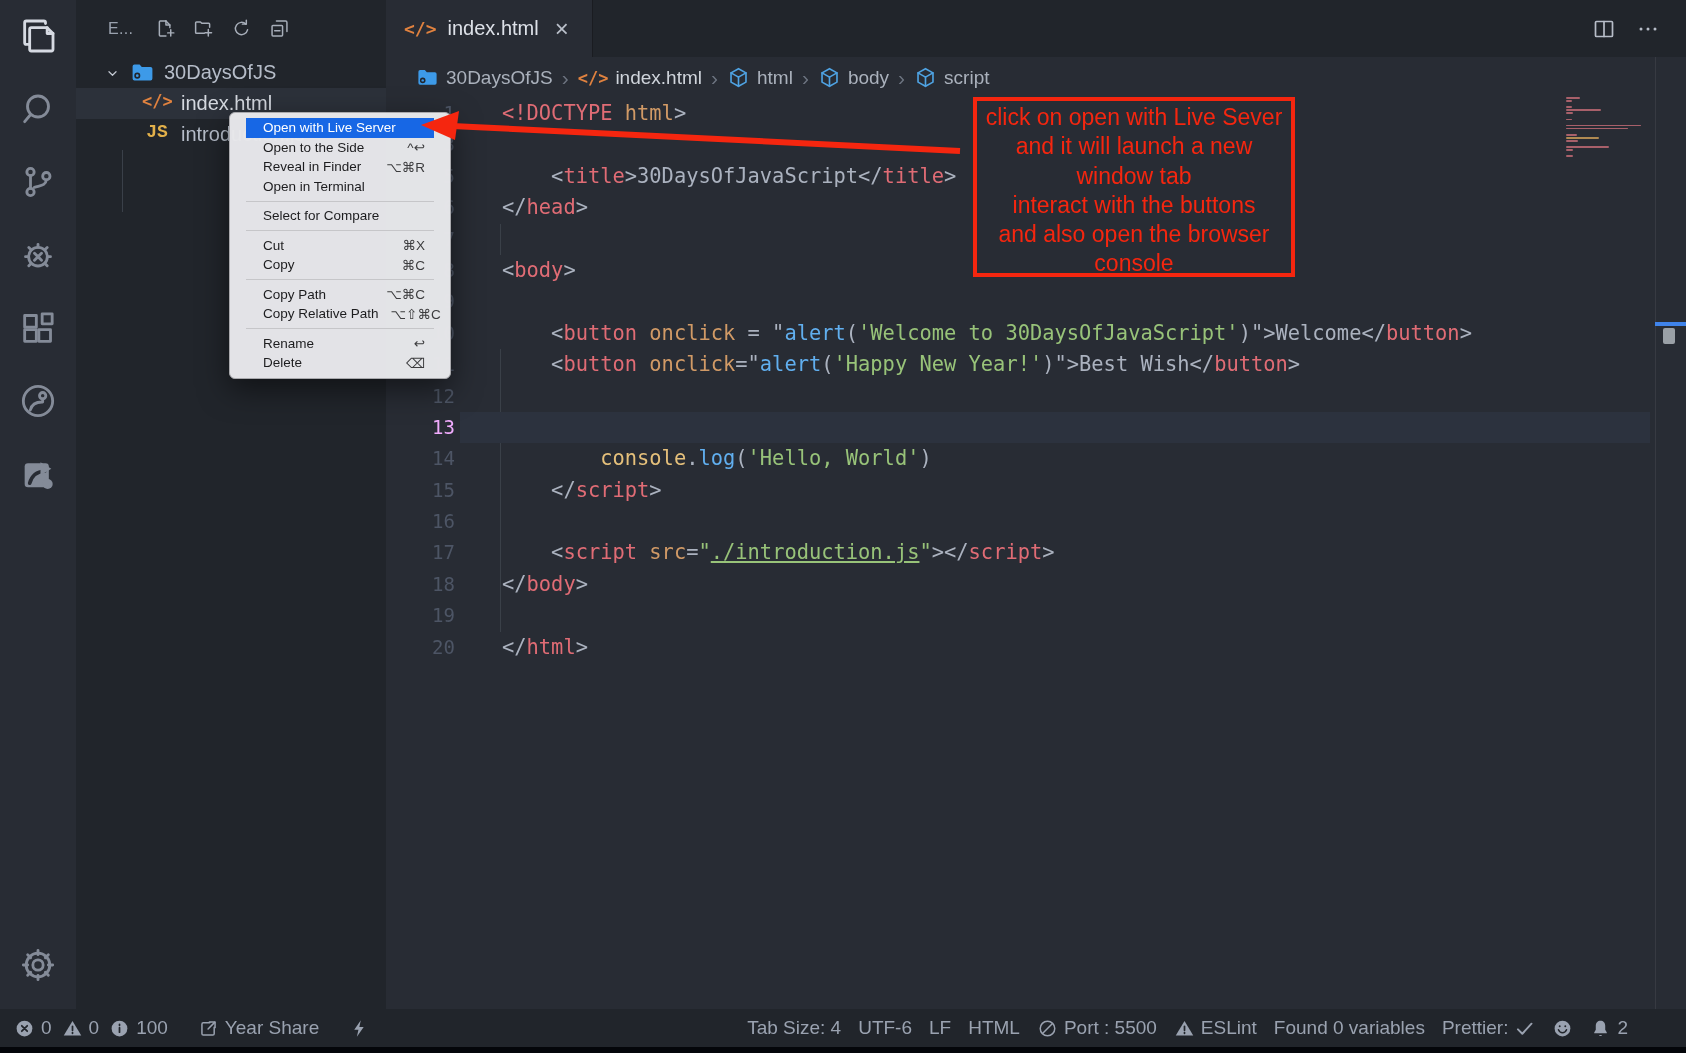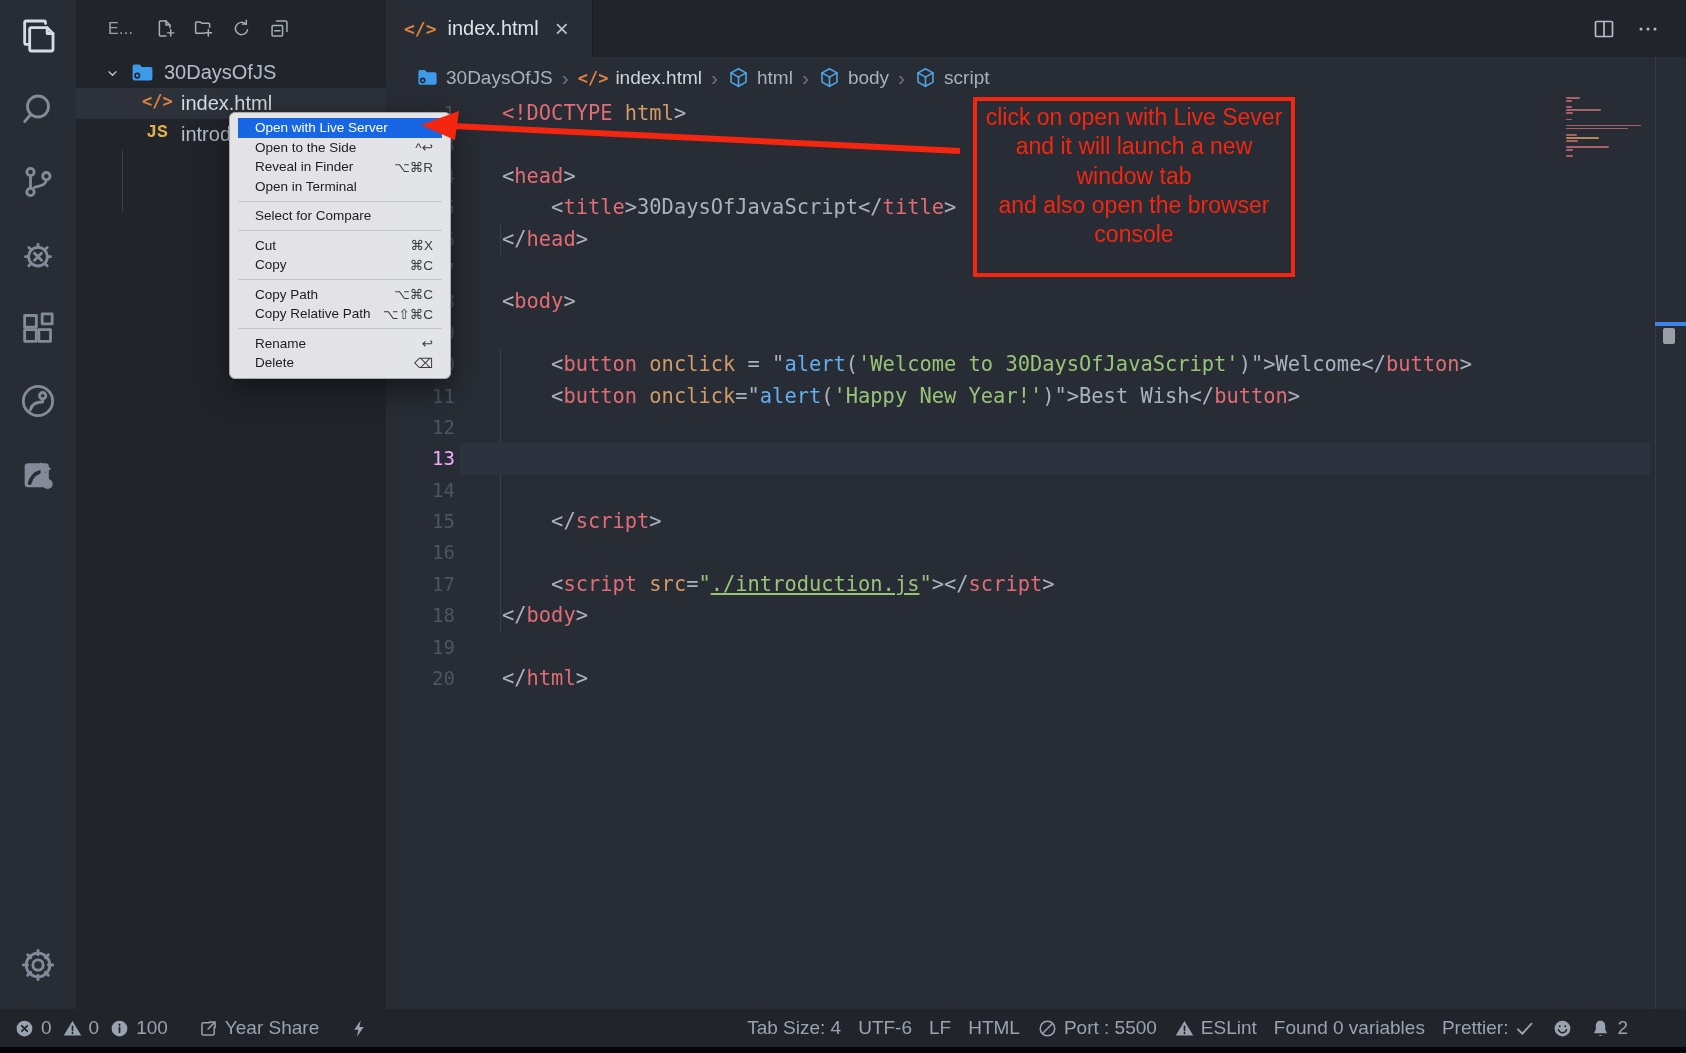--- a/index.html
+++ b/index.html
@@ -70,21 +70,21 @@
 
   .minimap { position:absolute; right:36px; top:97px; width:84px; }
   .minimap .mrow { height:1.7px; margin-bottom:1.4px; border-radius:1px; }
   .scroll-divider { position:absolute; left:1269px; top:57px; bottom:0; width:1px; background:rgba(255,255,255,.07); }
   .overview-blue { position:absolute; left:1269px; right:0; top:322px; height:4px; background:#3f83ea; }
   .scroll-thumb { position:absolute; left:1277px; top:328px; width:12px; height:16px; background:#9aa0a6; border-radius:2px; cursor:pointer; }
 
   
   .context-menu { position:absolute; left:229px; top:112px; width:222px; z-index:50;
     background:rgba(232,232,235,.98); border:1px solid #a9a9ad; border-radius:6px;
-    box-shadow:0 10px 30px rgba(0,0,0,.5); padding:5px 8px; font-size:13.5px; color:#1d1d1f; }
+    box-shadow:0 10px 30px rgba(0,0,0,.5); padding:5px 16px; font-size:13.5px; color:#1d1d1f; }
   .menu-item { height:19.5px; display:flex; align-items:center; padding:0 9px 0 17px; cursor:pointer; }
   .menu-item .ml { flex:1; white-space:nowrap; }
   .menu-item .ms { color:#3c3c3e; margin-left:12px; }
   .menu-item.highlight { background:#1767e5; color:#ffffff; }
   .menu-sep { height:1px; background:#c6c6c9; margin:4.5px 0; }
 
   
   .annotation { position:absolute; left:973px; top:97px; width:322px; height:180px; z-index:40;
     border:4px solid #f5260f; color:#f5260f; font-size:23px; line-height:29.3px;
     text-align:center; padding-top:2px; }
@@ -261,31 +261,30 @@
               <path d="M12 11.6v9.6"></path>
             </svg></span>
           <span>script</span>
         </span>
       </div>
     <div class="code" id="codeArea">
         <div class="indent-guide" style="top: 125.6px; height: 31.4px;"></div>
         <div class="indent-guide" style="top: 251.2px; height: 282.6px;"></div>
         <div class="code-line"><span class="ln">1</span><span class="lc"><span class="tk-tag">&lt;!DOCTYPE</span><span class="tk-p"> </span><span class="tk-attr">html</span><span class="tk-p">&gt;</span></span></div>
         <div class="code-line"><span class="ln">3</span><span class="lc"></span></div>
-        <div class="code-line"><span class="ln">4</span><span class="lc"><span class="tk-p">&lt;</span><span class="tk-tag">head</span><span class="tk-p">&gt;</span></span></div>
         <div class="code-line"><span class="ln">5</span><span class="lc"><span class="tk-p">    &lt;</span><span class="tk-tag">title</span><span class="tk-p">&gt;</span><span class="tk-txt">30DaysOfJavaScript</span><span class="tk-p">&lt;/</span><span class="tk-tag">title</span><span class="tk-p">&gt;</span></span></div>
         <div class="code-line"><span class="ln">6</span><span class="lc"><span class="tk-p">&lt;/</span><span class="tk-tag">head</span><span class="tk-p">&gt;</span></span></div>
         <div class="code-line"><span class="ln">7</span><span class="lc"></span></div>
         <div class="code-line"><span class="ln">8</span><span class="lc"><span class="tk-p">&lt;</span><span class="tk-tag">body</span><span class="tk-p">&gt;</span></span></div>
         <div class="code-line"><span class="ln">9</span><span class="lc"></span></div>
         <div class="code-line"><span class="ln">10</span><span class="lc"><span class="tk-p">    &lt;</span><span class="tk-tag">button</span><span class="tk-p"> </span><span class="tk-attr">onclick</span><span class="tk-p"> = "</span><span class="tk-fn">alert</span><span class="tk-p">(</span><span class="tk-str">'Welcome to 30DaysOfJavaScript'</span><span class="tk-p">)"&gt;</span><span class="tk-txt">Welcome</span><span class="tk-p">&lt;/</span><span class="tk-tag">button</span><span class="tk-p">&gt;</span></span></div>
         <div class="code-line"><span class="ln">11</span><span class="lc"><span class="tk-p">    &lt;</span><span class="tk-tag">button</span><span class="tk-p"> </span><span class="tk-attr">onclick</span><span class="tk-p">="</span><span class="tk-fn">alert</span><span class="tk-p">(</span><span class="tk-str">'Happy New Year!'</span><span class="tk-p">)"&gt;</span><span class="tk-txt">Best Wish</span><span class="tk-p">&lt;/</span><span class="tk-tag">button</span><span class="tk-p">&gt;</span></span></div>
         <div class="code-line"><span class="ln">12</span><span class="lc"></span></div>
         <div class="code-line active"><div class="cur-line"></div><span class="ln">13</span><span class="lc"><span class="tk-p">    </span><span class="tk-phl">&lt;</span><span class="tk-tag">script</span><span class="tk-phl">&gt;</span></span></div>
-        <div class="code-line"><span class="ln">14</span></div>
+        <div class="code-line"><span class="ln">14</span><span class="lc"><span class="tk-p">        </span><span class="tk-obj">console</span><span class="tk-p">.</span><span class="tk-fn">log</span><span class="tk-p">(</span><span class="tk-str">'Hello, World'</span><span class="tk-p">)</span></span></div>
         <div class="code-line"><span class="ln">15</span><span class="lc"><span class="tk-p">    &lt;/</span><span class="tk-tag">script</span><span class="tk-p">&gt;</span></span></div>
         <div class="code-line"><span class="ln">16</span><span class="lc"></span></div>
         <div class="code-line"><span class="ln">17</span><span class="lc"><span class="tk-p">    &lt;</span><span class="tk-tag">script</span><span class="tk-p"> </span><span class="tk-attr">src</span><span class="tk-p">=</span><span class="tk-str">"</span><span class="tk-link">./introduction.js</span><span class="tk-str">"</span><span class="tk-p">&gt;&lt;/</span><span class="tk-tag">script</span><span class="tk-p">&gt;</span></span></div>
         <div class="code-line"><span class="ln">18</span><span class="lc"><span class="tk-p">&lt;/</span><span class="tk-tag">body</span><span class="tk-p">&gt;</span></span></div>
         <div class="code-line"><span class="ln">19</span><span class="lc"></span></div>
         <div class="code-line"><span class="ln">20</span><span class="lc"><span class="tk-p">&lt;/</span><span class="tk-tag">html</span><span class="tk-p">&gt;</span></span></div>
       </div>
     <div class="minimap" id="minimap">
         <div class="mrow" style="width: 14.25px; background: rgb(168, 96, 106);"></div>
         <div class="mrow" style="width: 5.7px; background: rgb(168, 96, 106);"></div>
@@ -358,20 +357,21 @@
       <div class="menu-item">
         <span class="ml">Delete</span>
         <span class="ms">⌫</span>
       </div>
     </div>
 
   <div class="annotation" id="annotationBox">
       <div>click on open with Live Sever</div>
       <div>and it will launch a new</div>
       <div>window tab</div>
+      <div>interact with the buttons</div>
       <div>and also open the browser</div>
       <div>console</div>
     </div>
 
   <svg class="arrow-svg" viewBox="0 0 1686 1053">
     <line x1="452" y1="126" x2="960" y2="151" stroke="#f5260f" stroke-width="6" stroke-linecap="butt"></line>
     <polygon points="421,125 459,111 455,140" fill="#f5260f" stroke="none"></polygon>
   </svg>
 
   <div class="status-bar">

